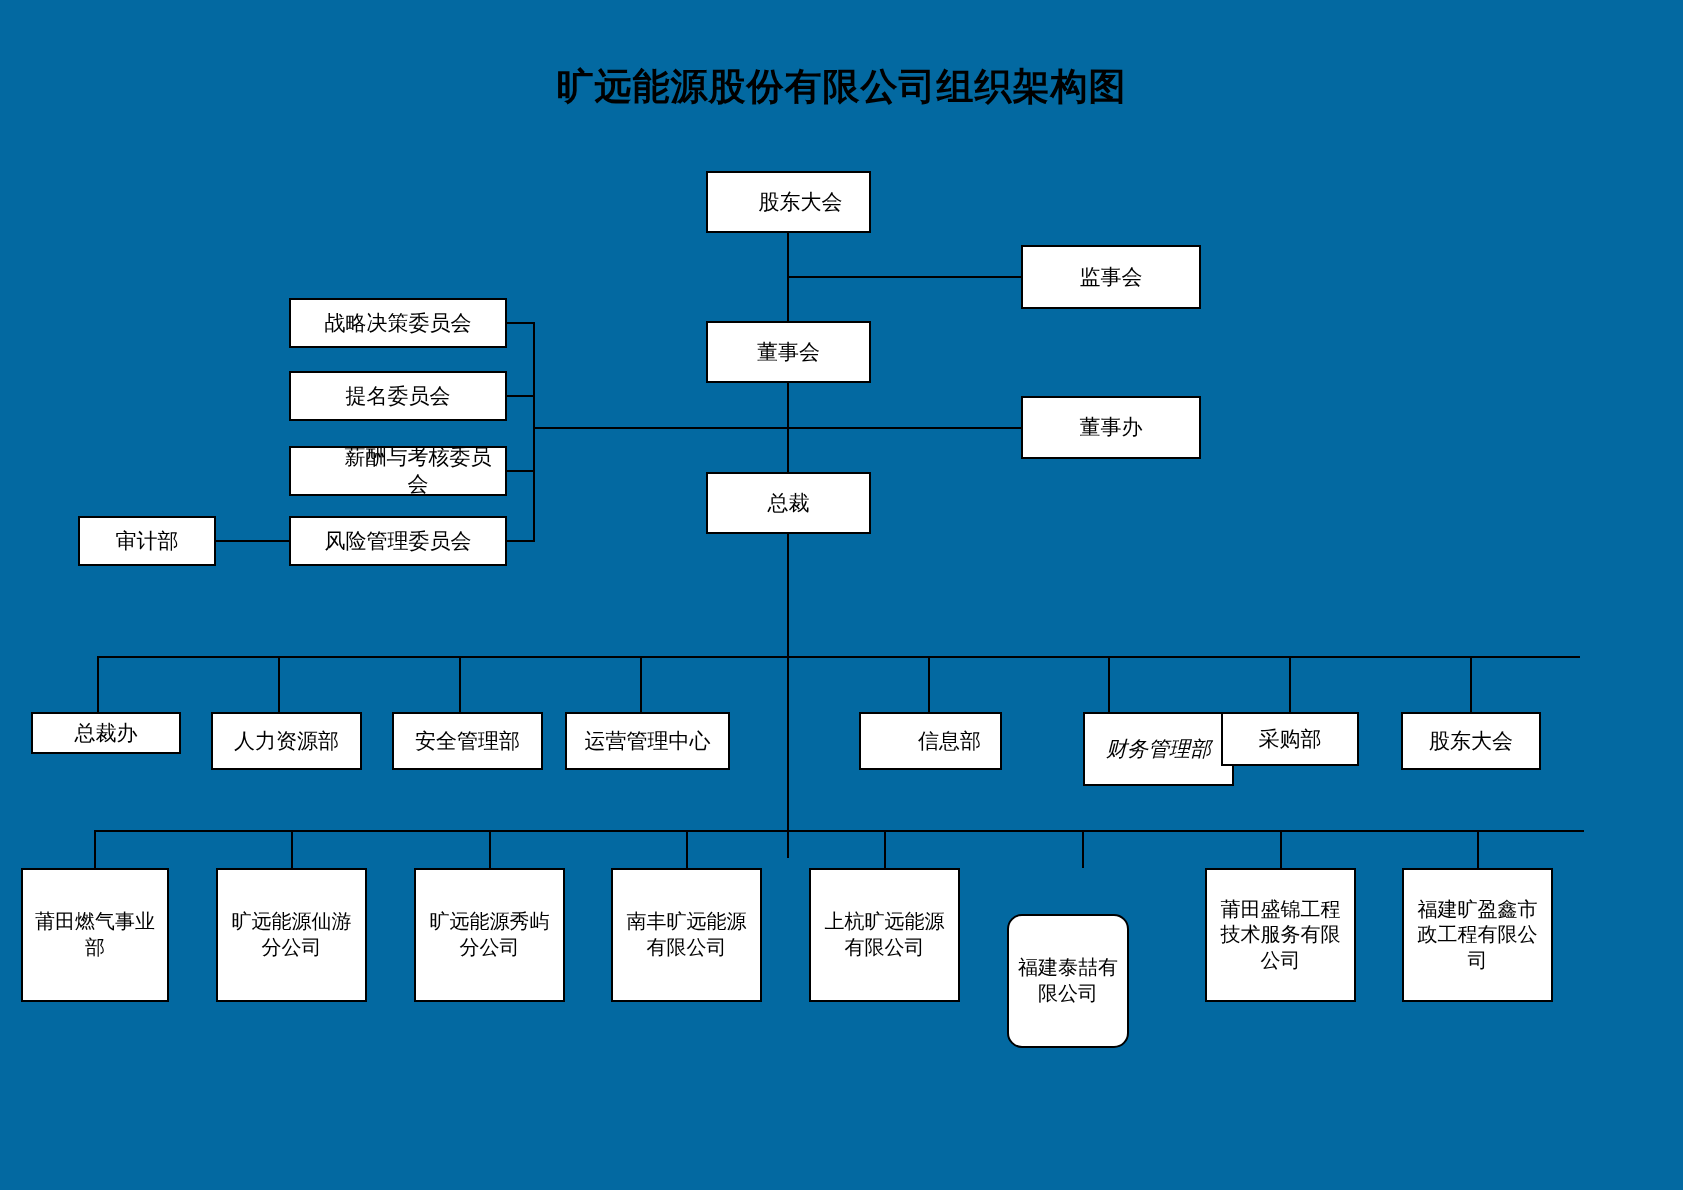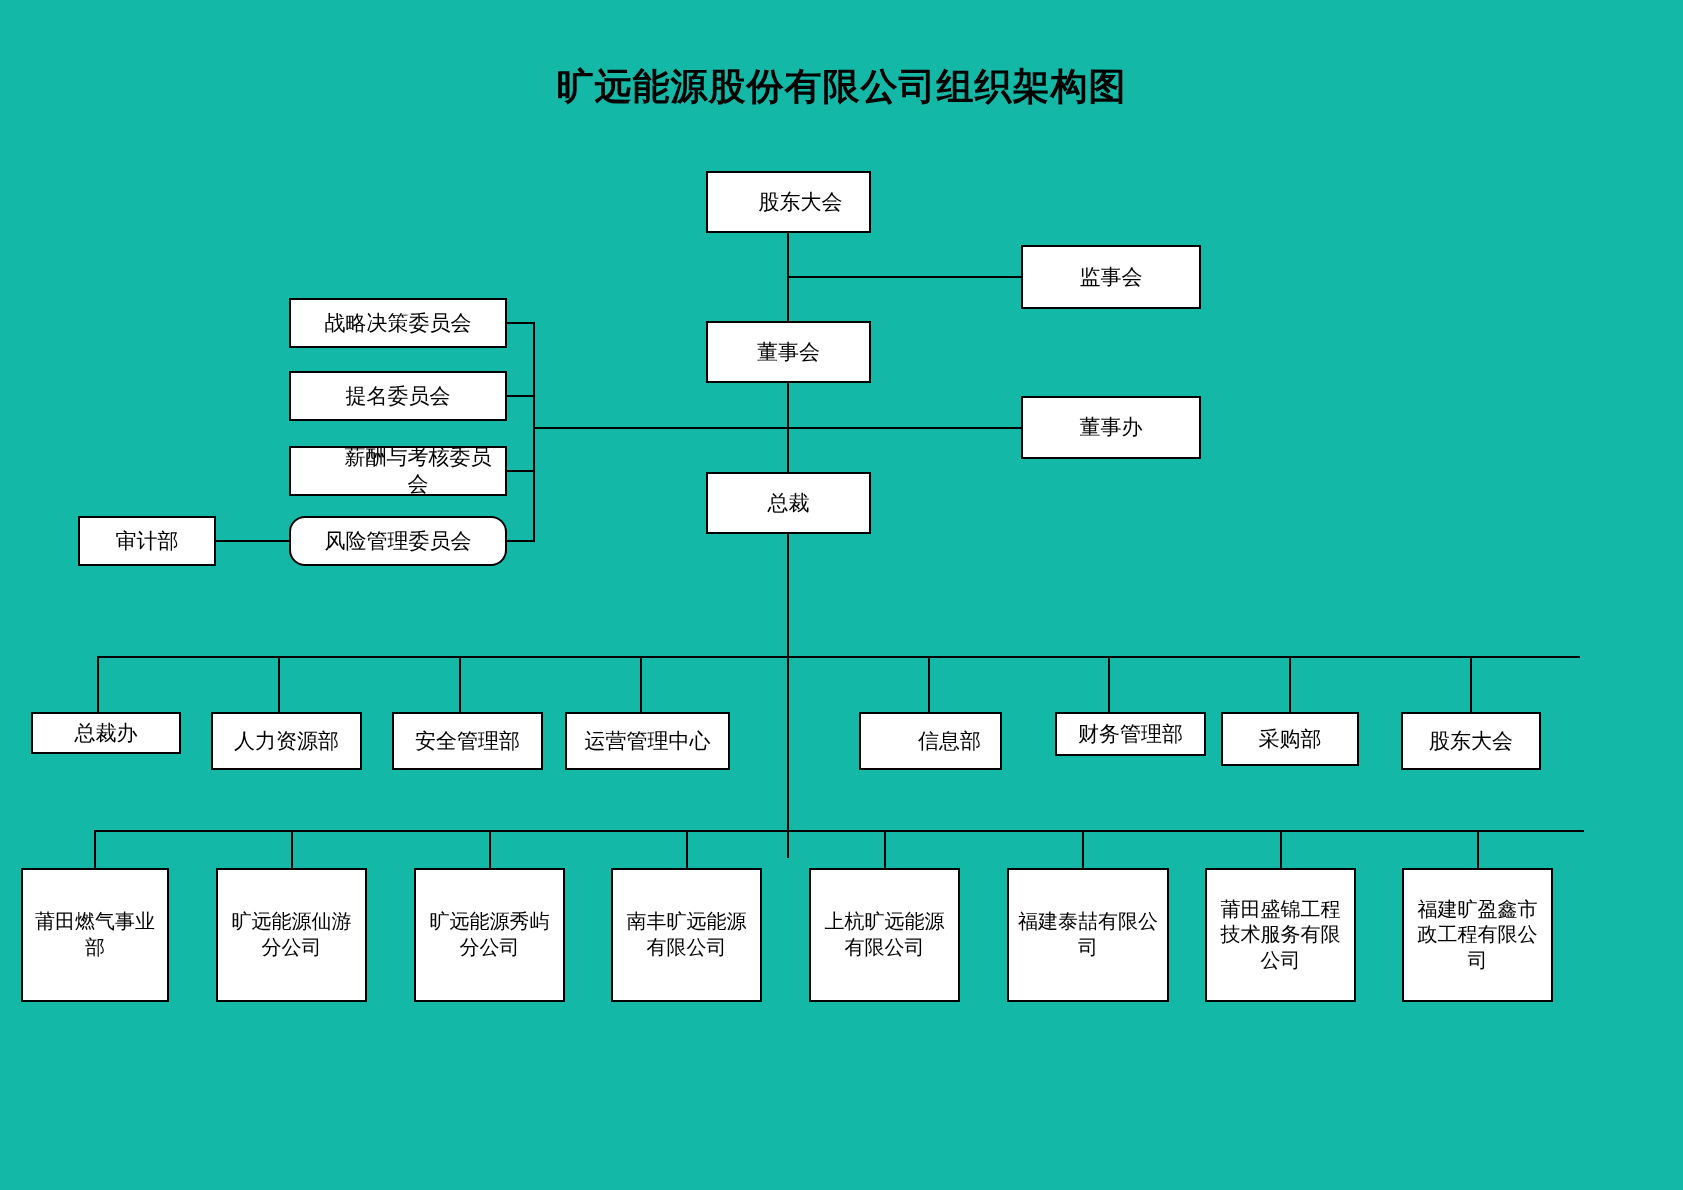--- a/index.html
+++ b/index.html
@@ -8,21 +8,21 @@
     background: #ffffff;
   }
   body {
     font-family: "DejaVu Serif", "Liberation Serif", serif;
     color: #000000;
   }
   #chart-root {
     position: relative;
     width: 1683px;
     height: 1190px;
-    background: #14b8a6;
+    background: #0369a1;
     overflow: hidden;
   }
   .title {
     position: absolute;
     left: 0;
     top: 62px;
     width: 1683px;
     text-align: center;
     font-size: 37px;
     font-weight: bold;
@@ -98,21 +98,21 @@
   </div>
 
   <div class="node" style="left:289px; top:371px; width:218px; height:50px;">
     <span class="label">提名委员会</span>
   </div>
 
   <div class="node" style="left:289px; top:446px; width:218px; height:50px;padding-left:44px;">
     <span class="label">薪酬与考核委员会</span>
   </div>
 
-  <div class="node" style="left:289px; top:516px; width:218px; height:50px;border-radius:16px;">
+  <div class="node" style="left:289px; top:516px; width:218px; height:50px;">
     <span class="label">风险管理委员会</span>
   </div>
 
   <div class="node" style="left:78px; top:516px; width:138px; height:50px;">
     <span class="label">审计部</span>
   </div>
 
   <div class="ln h" style="left:216px; top:540px; width:73px;"></div>
 
   <div class="ln v" style="left:533px; top:322px; height:219px;"></div>
@@ -145,21 +145,21 @@
   </div>
   <div class="node" style="left:392px; top:712px; width:151px; height:58px;">
     <span class="label">安全管理部</span>
   </div>
   <div class="node" style="left:565px; top:712px; width:165px; height:58px;">
     <span class="label">运营管理中心</span>
   </div>
   <div class="node" style="left:859px; top:712px; width:143px; height:58px;padding-left:42px;">
     <span class="label">信息部</span>
   </div>
-  <div class="node" style="left:1055px; top:712px; width:151px; height:44px;">
+  <div class="node" style="left:1083px; top:712px; width:151px; height:74px;font-style:italic;">
     <span class="label">财务管理部</span>
   </div>
   <div class="node" style="left:1221px; top:712px; width:138px; height:54px;">
     <span class="label">采购部</span>
   </div>
   <div class="node" style="left:1401px; top:712px; width:140px; height:58px;">
     <span class="label">股东大会</span>
   </div>
 
   <div class="ln h" style="left:94px; top:830px; width:1490px;"></div>
@@ -181,21 +181,21 @@
   </div>
   <div class="node small" style="left:414px; top:868px; width:151px; height:134px;">
     <span class="label">旷远能源秀屿分公司</span>
   </div>
   <div class="node small" style="left:611px; top:868px; width:151px; height:134px;">
     <span class="label">南丰旷远能源有限公司</span>
   </div>
   <div class="node small" style="left:809px; top:868px; width:151px; height:134px;">
     <span class="label">上杭旷远能源有限公司</span>
   </div>
-  <div class="node small" style="left:1007px; top:868px; width:162px; height:134px;">
+  <div class="node small" style="left:1007px; top:914px; width:122px; height:134px;border-radius:15px;">
     <span class="label">福建泰喆有限公司</span>
   </div>
   <div class="node small" style="left:1205px; top:868px; width:151px; height:134px;">
     <span class="label">莆田盛锦工程技术服务有限公司</span>
   </div>
   <div class="node small" style="left:1402px; top:868px; width:151px; height:134px;">
     <span class="label">福建旷盈鑫市政工程有限公司</span>
   </div>
 
 </div>

